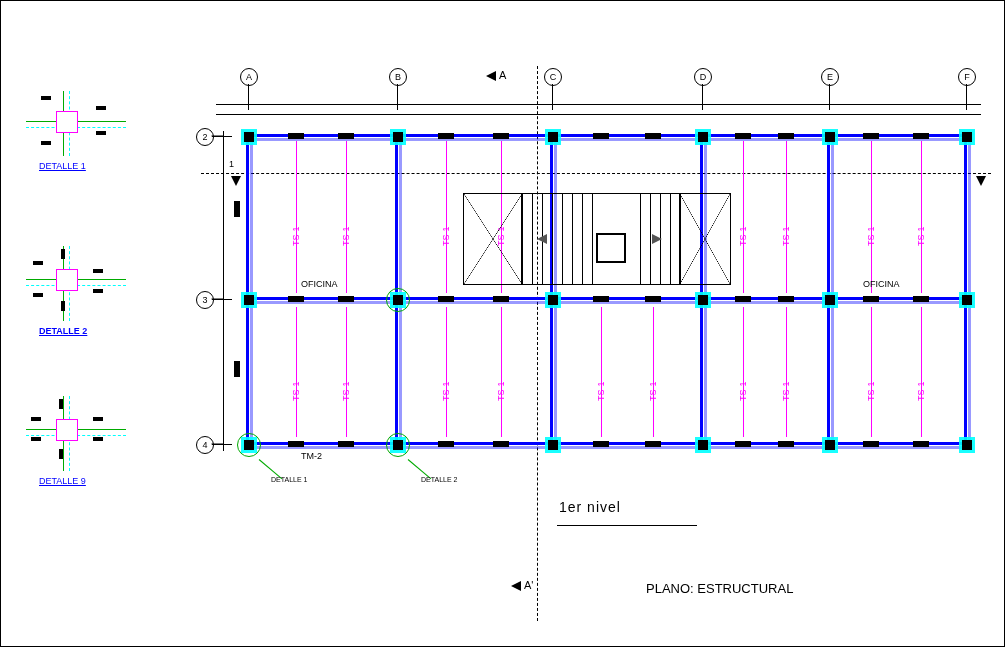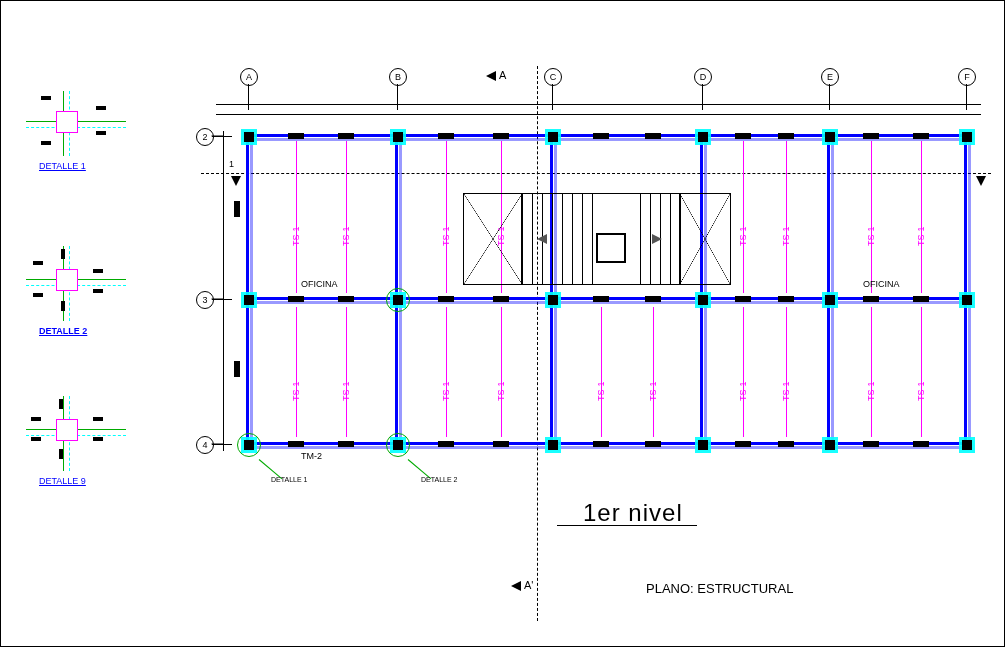--- a/index.html
+++ b/index.html
@@ -26,21 +26,21 @@
   .core{position:absolute;border:2px solid #000;background:#fff;}
   .lbl{position:absolute;font-size:9px;white-space:nowrap;}
   .lbl-v{transform:rotate(-90deg);transform-origin:left top;}
   .lbl-mag{color:#ff00ff;}
   .detail-link{position:absolute;color:#0000ff;font-size:9px;text-decoration:underline;white-space:nowrap;}
   .detail-callout{position:absolute;width:22px;height:22px;border:1px solid #00aa00;border-radius:50%;}
   .leader{position:absolute;height:0;border-top:1px solid #00aa00;}
   .arrow-l{position:absolute;width:0;height:0;border-top:5px solid transparent;border-bottom:5px solid transparent;border-right:10px solid #000;}
   .arrow-r{position:absolute;width:0;height:0;border-top:5px solid transparent;border-bottom:5px solid transparent;border-left:10px solid #000;}
   .arrow-d{position:absolute;width:0;height:0;border-left:5px solid transparent;border-right:5px solid transparent;border-top:10px solid #000;}
-  .title1{position:absolute;font-size:24px;letter-spacing:1px;margin-left:24px;}
+  .title1{position:absolute;font-size:14px;letter-spacing:1px;}
   .title2{position:absolute;font-size:13px;}
   .det-box{position:absolute;width:20px;height:20px;border:1px solid #ff00ff;background:#fff;}
   .det-mark{position:absolute;width:10px;height:4px;background:#000;}
   .det-line-g{position:absolute;height:0;border-top:1px solid #00aa00;}
   .det-line-gv{position:absolute;width:0;border-left:1px solid #00aa00;}
   .det-dash{position:absolute;height:0;border-top:1px dashed #00ffff;}
   .det-dash-v{position:absolute;width:0;border-left:1px dashed #00ffff;}
 </style>
 </head>
 <body>

